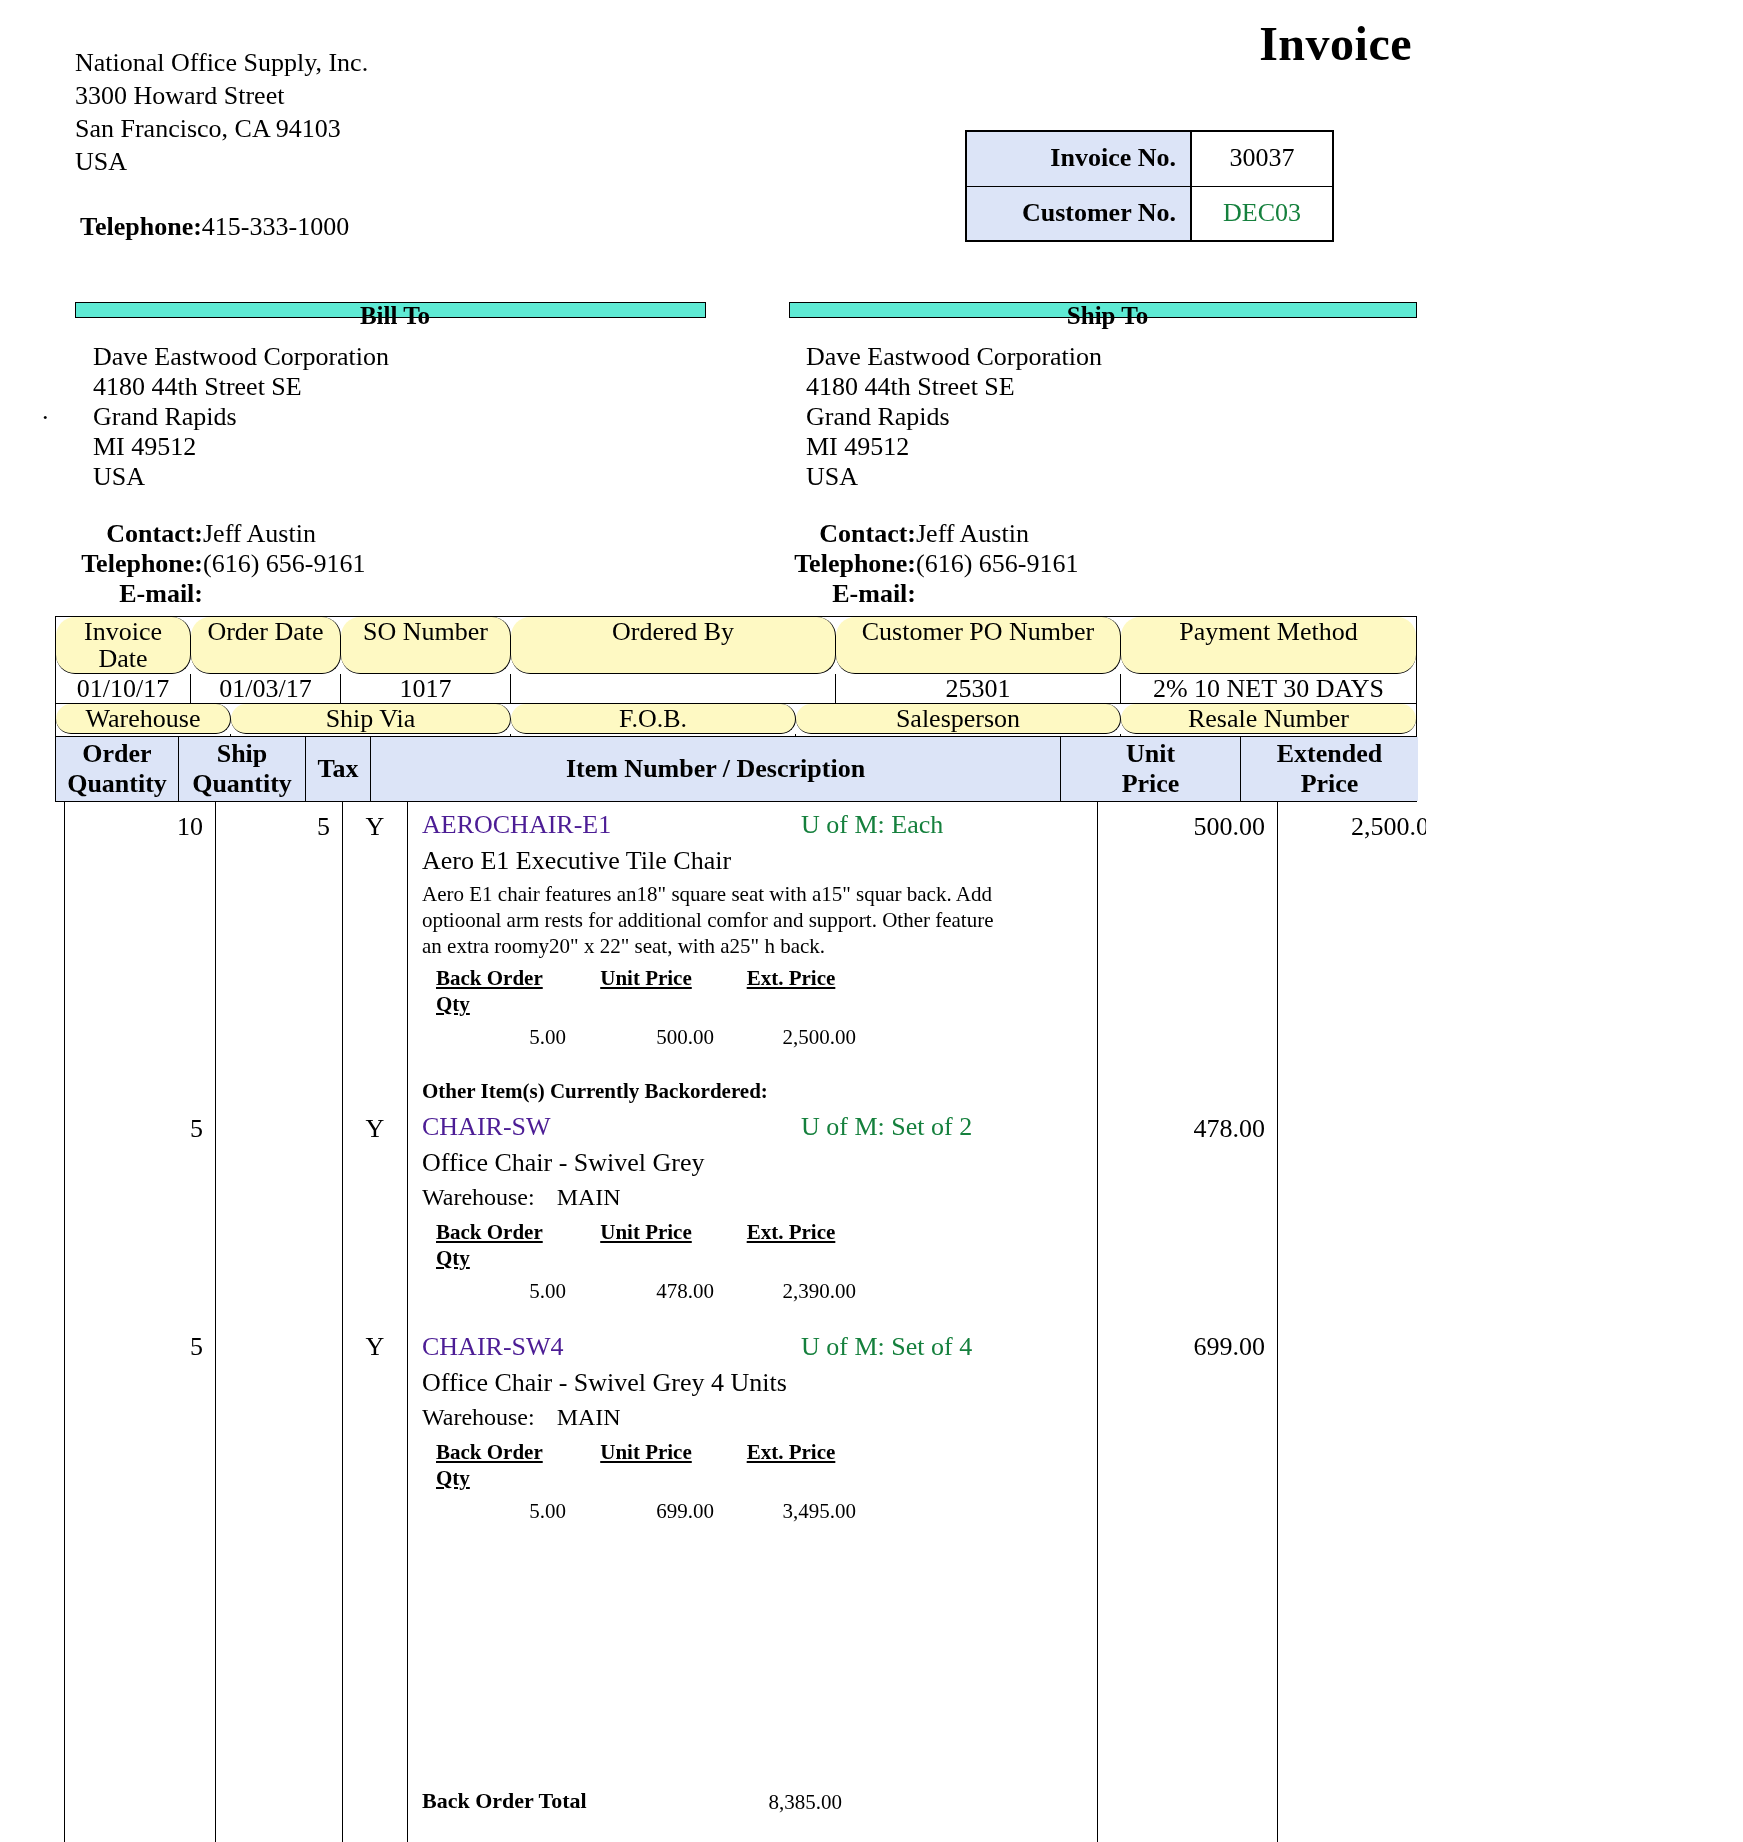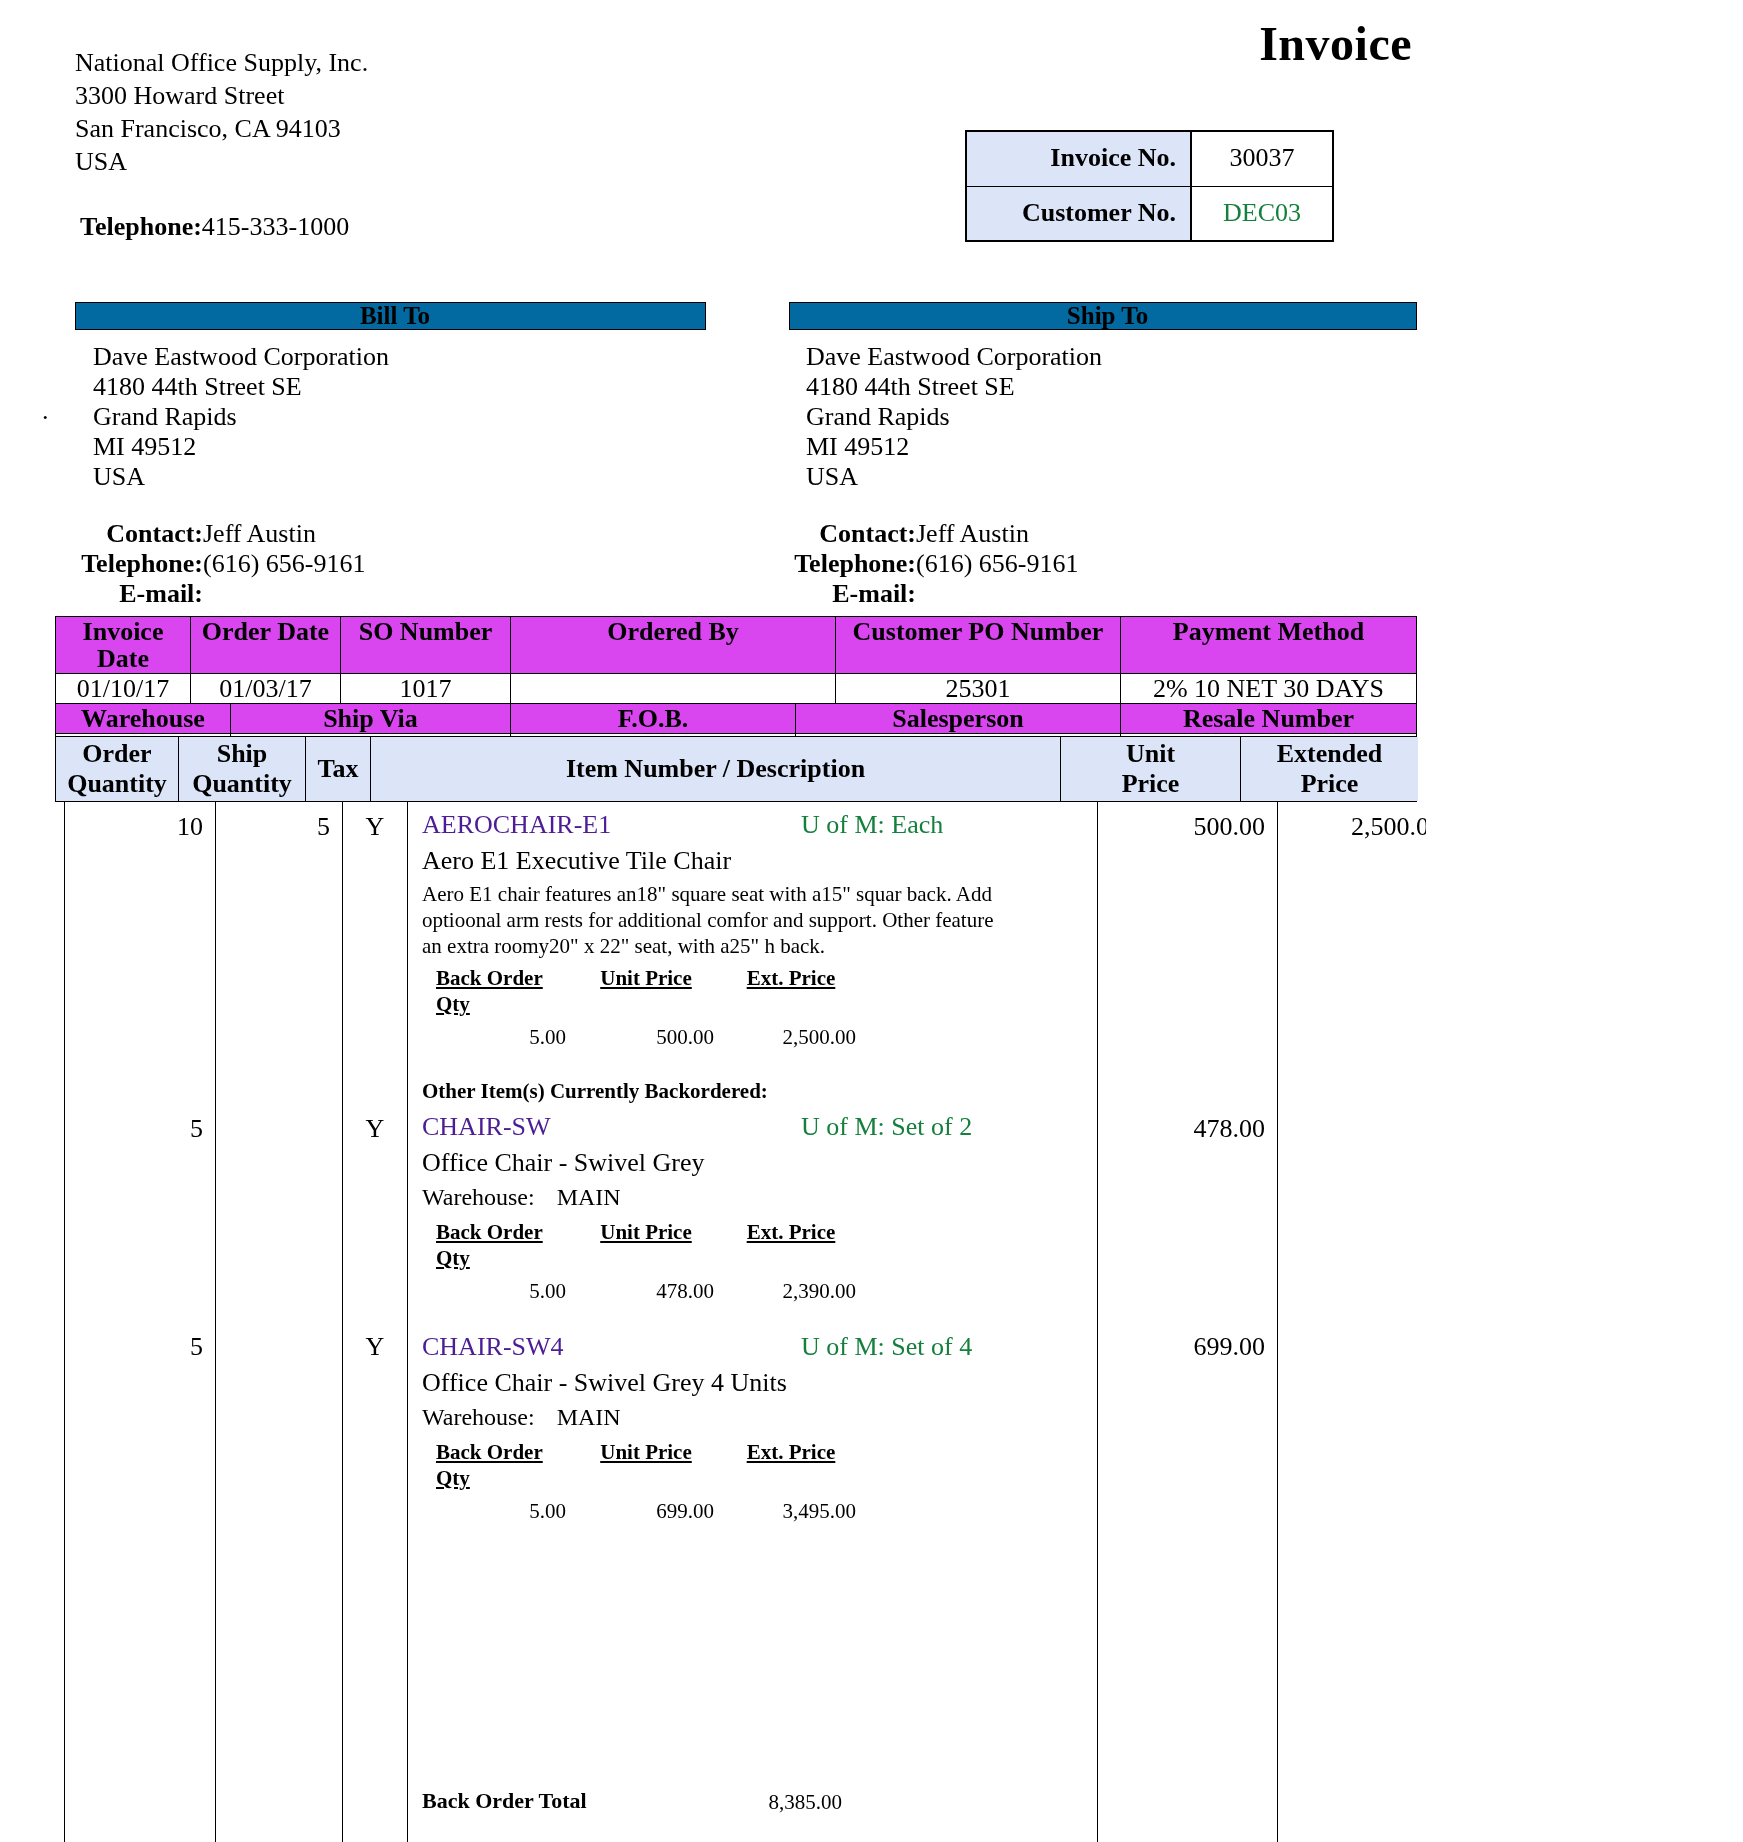--- a/index.html
+++ b/index.html
@@ -21,21 +21,21 @@
 
   
   .meta { left:965px; top:130px; width:369px; border:2px solid #000; }
   .meta-row { display:grid; grid-template-columns:225px 1fr; height:54px; }
   .meta-row + .meta-row { border-top:1px solid #000; }
   .meta-label { background:#dce4f7; border-right:2px solid #000; font-weight:bold;
                 text-align:right; padding-right:14px; line-height:52px; }
   .meta-value { text-align:center; line-height:52px; }
 
   
-  .bar { height:28px; background:#0369a1; border:1px solid #000; text-align:center;
+  .bar { height:16px; background:#5eead4; border:1px solid #000; text-align:center;
          font-weight:bold; font-size:25px; line-height:26px;padding-left:9px; }
   .bar-bill { left:75px; top:302px; width:631px; }
   .bar-ship { left:789px; top:302px; width:628px; }
   .addr { line-height:30px; }
   .addr-bill { left:93px; top:342px; }
   .addr-ship { left:806px; top:342px; }
 
   .contact-grid { display:grid; grid-template-columns:130px auto; line-height:30px; }
   .cg-bill { left:73px; top:519px; }
   .cg-ship { left:786px; top:519px; }
@@ -43,21 +43,21 @@
 
   
   .oi { left:55px; top:616px; width:1362px; border:1px solid #000; }
   .oi-row { display:grid; }
   .oi-r1 { grid-template-columns:135px 150px 170px 325px 285px 1fr; }
   .oi-r2 { grid-template-columns:175px 280px 285px 325px 1fr; }
   .oi-cell { border-right:1px solid #000; border-bottom:1px solid #000;
              text-align:center; padding:1px 2px; min-height:29px; line-height:27px; }
   .oi-row .oi-cell:last-child { border-right:none; }
   .oi-row:last-child .oi-cell { border-bottom:none; }
-  .oi-head { background:#d946ef; font-weight:bold; }
+  .oi-head { background:#fef9c3; font-weight:normal;border-radius:19px; }
 
   
   .cols6 { display:grid; grid-template-columns:123px 127px 65px 690px 180px 177px; }
   .it-head { left:55px; top:736px; width:1362px; border:1px solid #000; height:66px; }
   .it-head .hcell { border-right:1px solid #000; background:#dce4f7; font-weight:bold;
                     display:flex; align-items:center; justify-content:center; text-align:center;
                     white-space:pre-line; line-height:30px; }
   .it-head .hcell:last-child { border-right:none; }
 
   .it-body { left:64px; top:802px; width:1362px; height:1040px; overflow:hidden;

